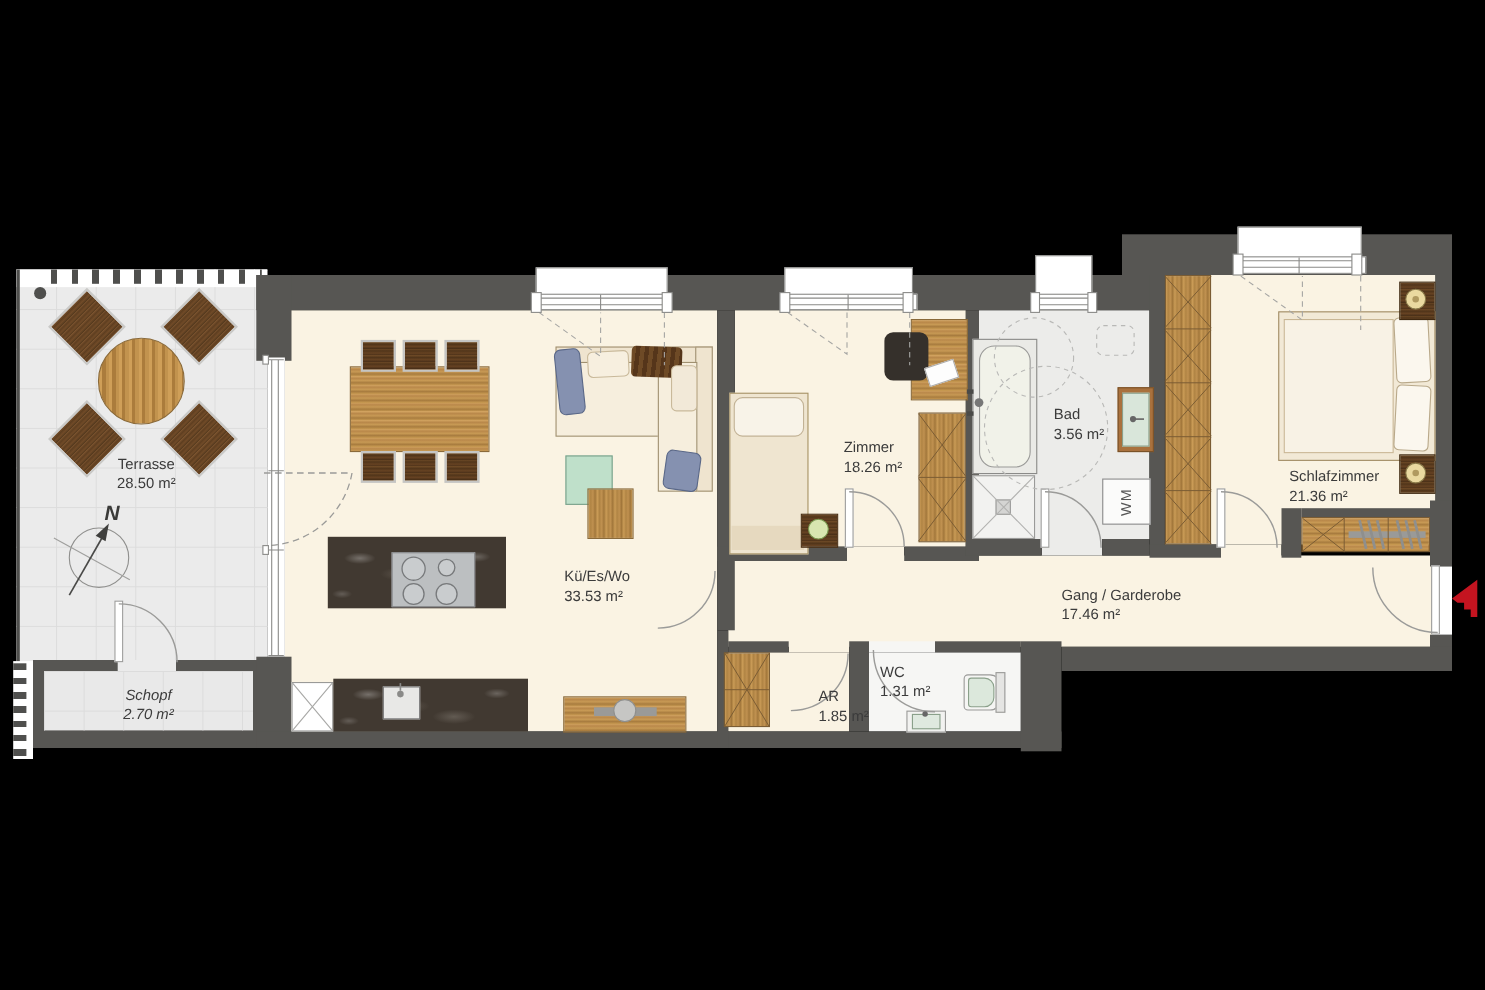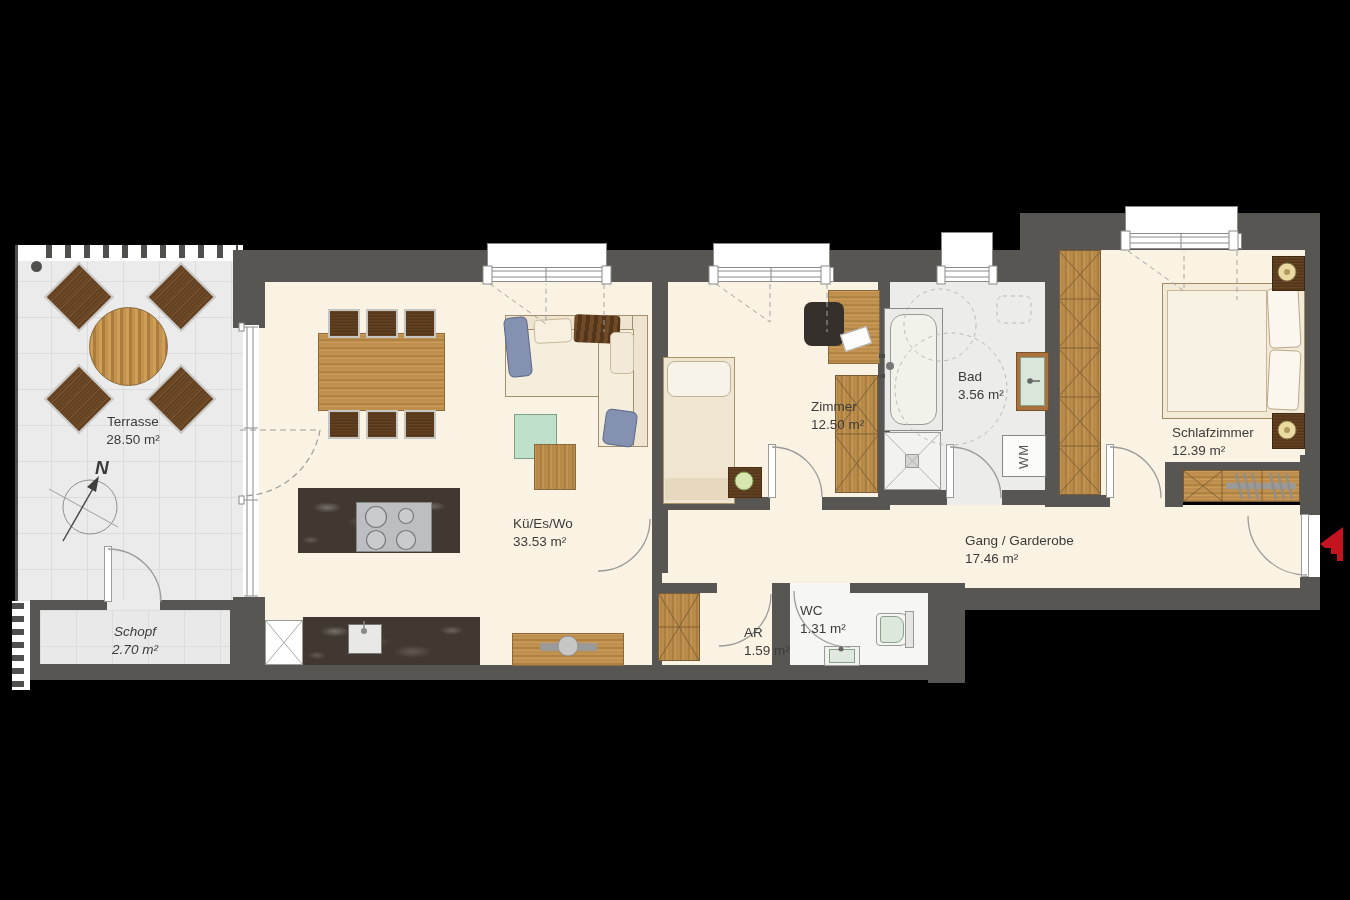--- a/index.html
+++ b/index.html
@@ -289,40 +289,40 @@
     <div>28.50 m²</div>
   </div>
   <div class="label center" style="left:95px;top:623px;width:80px;font-style:italic;">
     <div>Schopf</div>
     <div>2.70 m²</div>
   </div>
   <div class="label" style="left:513px;top:515px;">
     <div>Kü/Es/Wo</div>
     <div>33.53 m²</div>
   </div>
-  <div class="label" style="left:767px;top:398px;margin-left:44px;">
+  <div class="label" style="left:767px;top:398px;">
     <div>Zimmer</div>
-    <div>12.50 m²</div>
+    <div>18.26 m²</div>
   </div>
   <div class="label" style="left:958px;top:368px;">
     <div>Bad</div>
     <div>3.56 m²</div>
   </div>
   <div class="label" style="left:744px;top:624px;">
     <div>AR</div>
-    <div>1.59 m²</div>
+    <div>1.85 m²</div>
   </div>
   <div class="label" style="left:800px;top:602px;">
     <div>WC</div>
     <div>1.31 m²</div>
   </div>
   <div class="label" style="left:965px;top:532px;">
     <div>Gang / Garderobe</div>
     <div>17.46 m²</div>
   </div>
   <div class="label" style="left:1172px;top:424px;">
     <div>Schlafzimmer</div>
-    <div>12.39 m²</div>
+    <div>21.36 m²</div>
   </div>
 
   <div class="label" style="left:95px;top:459px;font-size:19px;font-weight:bold;font-style:italic;color:#3a3a38;">N</div>
 
 </div>
 
 </body></html>

